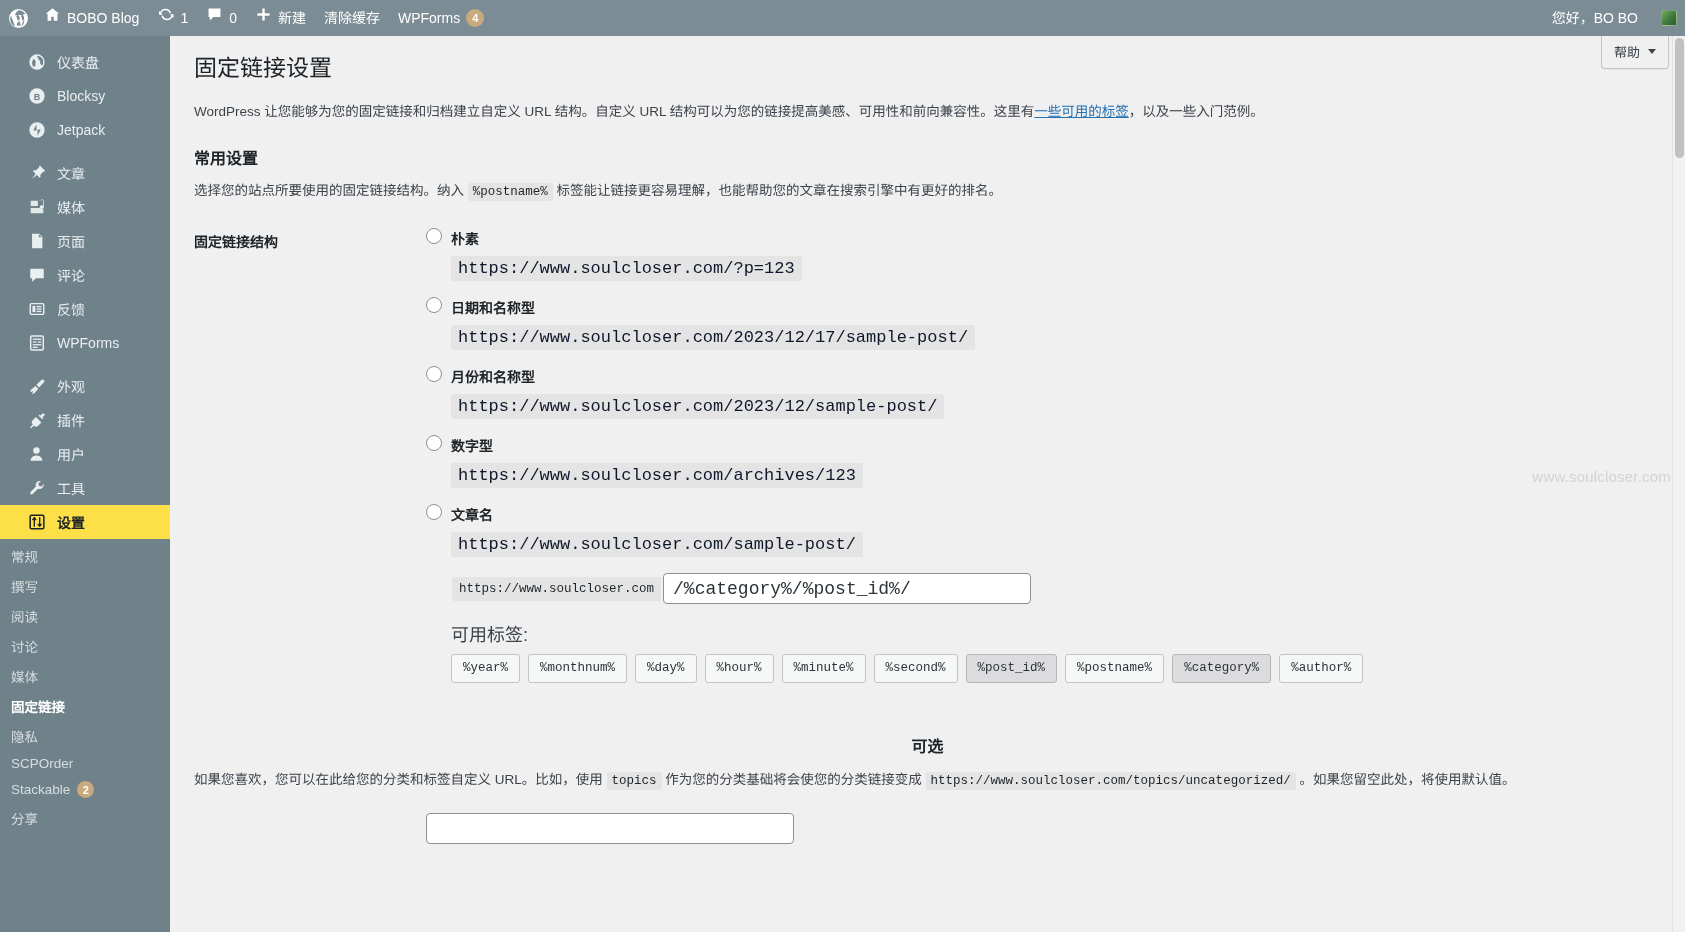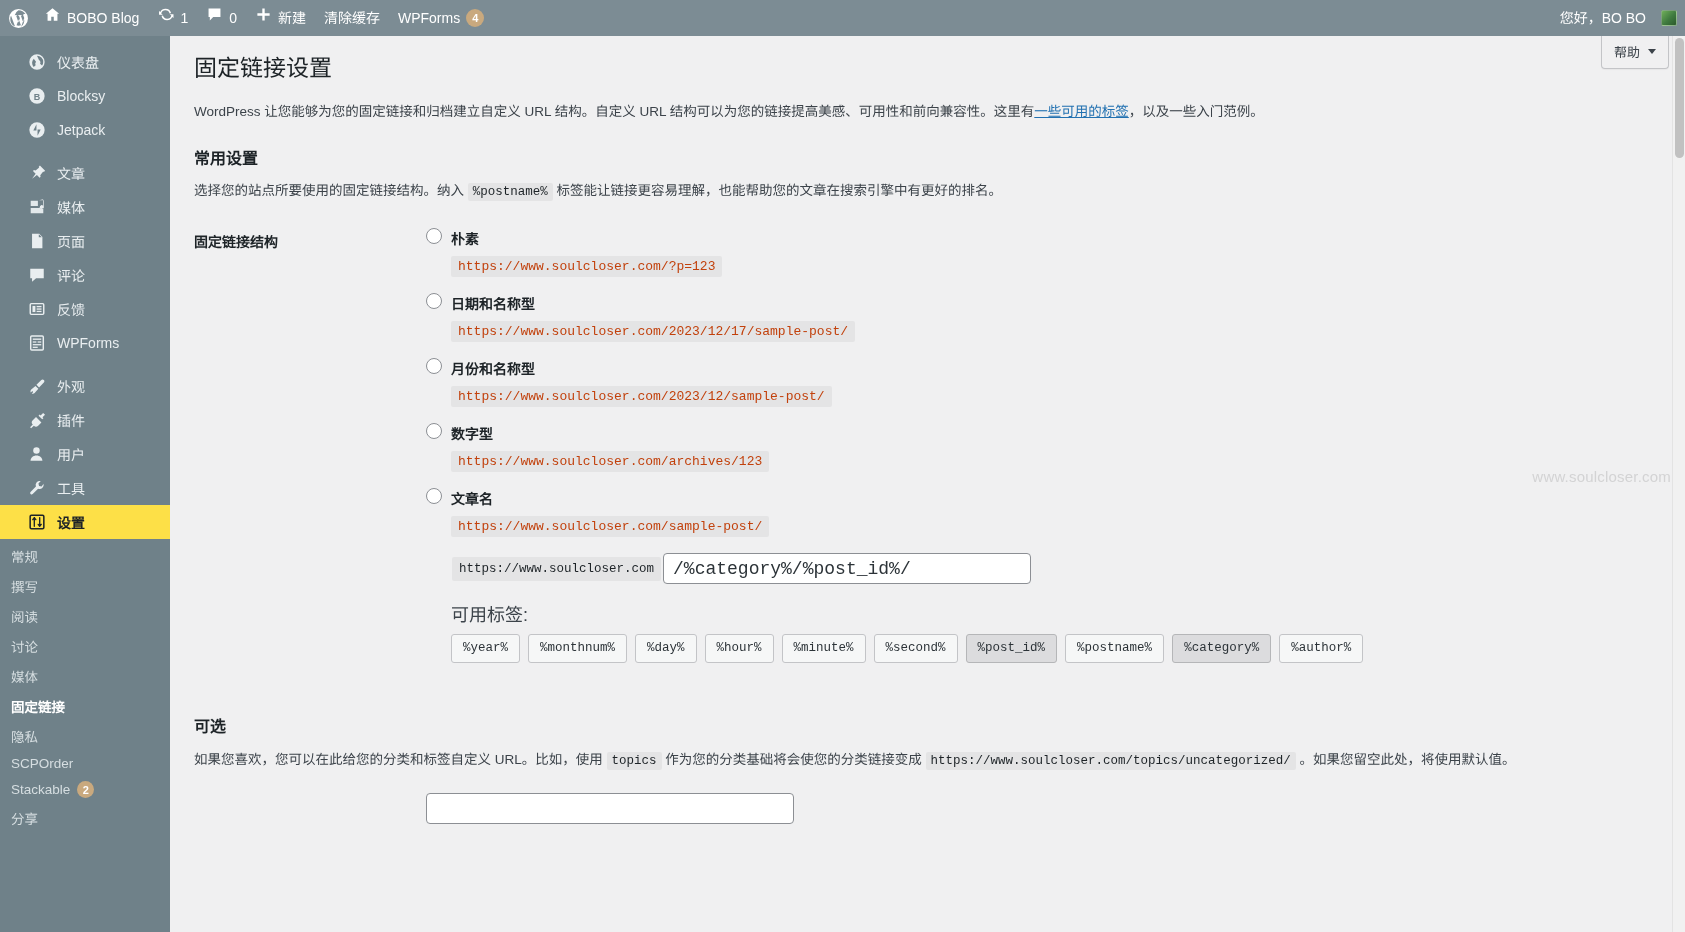--- a/index.html
+++ b/index.html
@@ -29,21 +29,21 @@
   .ab-logo { padding-left: 8px; padding-right: 6px; }
   .ab-logo svg { display: block; }
   .wp-circle { width: 21px; height: 21px; }
   .ab-spacer { flex: 1 1 auto; }
   .ab-count {
     display: inline-flex; align-items: center; justify-content: center;
     min-width: 18px; height: 18px; padding: 0 5px;
     background: #c9a97e; color: #fff;
     border-radius: 9px; font-size: 11px; font-weight: 600;
   }
-  .ab-right { display: flex; align-items: center; gap: 8px; padding-right: 8px; }
+  .ab-right { display: flex; align-items: center; gap: 16px; padding-right: 8px; }
   .ab-avatar {
     width: 16px; height: 16px; border-radius: 2px;
     background: linear-gradient(135deg,#6fae59 0%, #3f7a3f 55%, #2c5a2c 100%);
     display: inline-block; margin-left: 7px;
     border: 1px solid rgba(255,255,255,.35);
   }
 
   
   #sidebar {
     position: absolute; top: 36px; left: 0; bottom: 0; width: 170px;
@@ -156,21 +156,21 @@
   .radio.checked { border-color: #3c5c68; }
   .radio.checked::after {
     content: ""; position: absolute; left: 3px; top: 3px;
     width: 8px; height: 8px; border-radius: 50%;
     background: #3c5c68;
   }
   .opt-label { font-size: 14px; font-weight: 700; color: #1d2327; cursor: pointer; }
   .opt-url {
     display: inline-block; margin: 8px 0 0 25px;
     font-family: "Liberation Mono", "DejaVu Sans Mono", monospace;
-    font-size: 13px; color: #c2410c;
+    font-size: 17px; color: #0f172a;
     background: #e4e4e5; padding: 3px 7px; border-radius: 2px;
   }
   .custom-row {
     display: flex; align-items: center; gap: 2px;
     margin: 8px 0 0 26px;
   }
   .custom-prefix {
     font-family: "Liberation Mono", "DejaVu Sans Mono", monospace;
     font-size: 12.5px; color: #1d2327;
     background: #e4e4e5; padding: 5px 7px; border-radius: 2px;
@@ -189,21 +189,21 @@
   .tags { display: flex; flex-wrap: wrap; gap: 8px; margin-left: 25px; }
   .tag-btn {
     font-family: "Liberation Mono", "DejaVu Sans Mono", monospace;
     font-size: 12.5px; color: #2c3338;
     background: #f6f7f7; border: 1px solid #c3c4c7;
     border-radius: 3px; padding: 6px 11px; cursor: pointer;
     line-height: 1.2;
   }
   .tag-btn.active { background: #dcdcde; border-color: #b5b6b8; }
 
-  h2.sec2 { margin: 34px 0 12px 0; font-size: 16px; font-weight: 700; color: #1d2327; }
+  h2.sec2 { margin: 34px 0 12px 0; font-size: 16px; font-weight: 700; color: #1d2327; text-align: center; }
   p.optional-desc { margin: 0 0 22px 0; font-size: 13.5px; color: #3c434a; line-height: 1.6; }
   .bottom-input {
     width: 368px; height: 31px; margin-left: 232px;
     border: 1px solid #8c8f94; border-radius: 4px; background: #fff;
   }
 
   
   #watermark {
     position: absolute; right: 14px; top: 432px;
     font-size: 15px; color: #d3d3d4;

